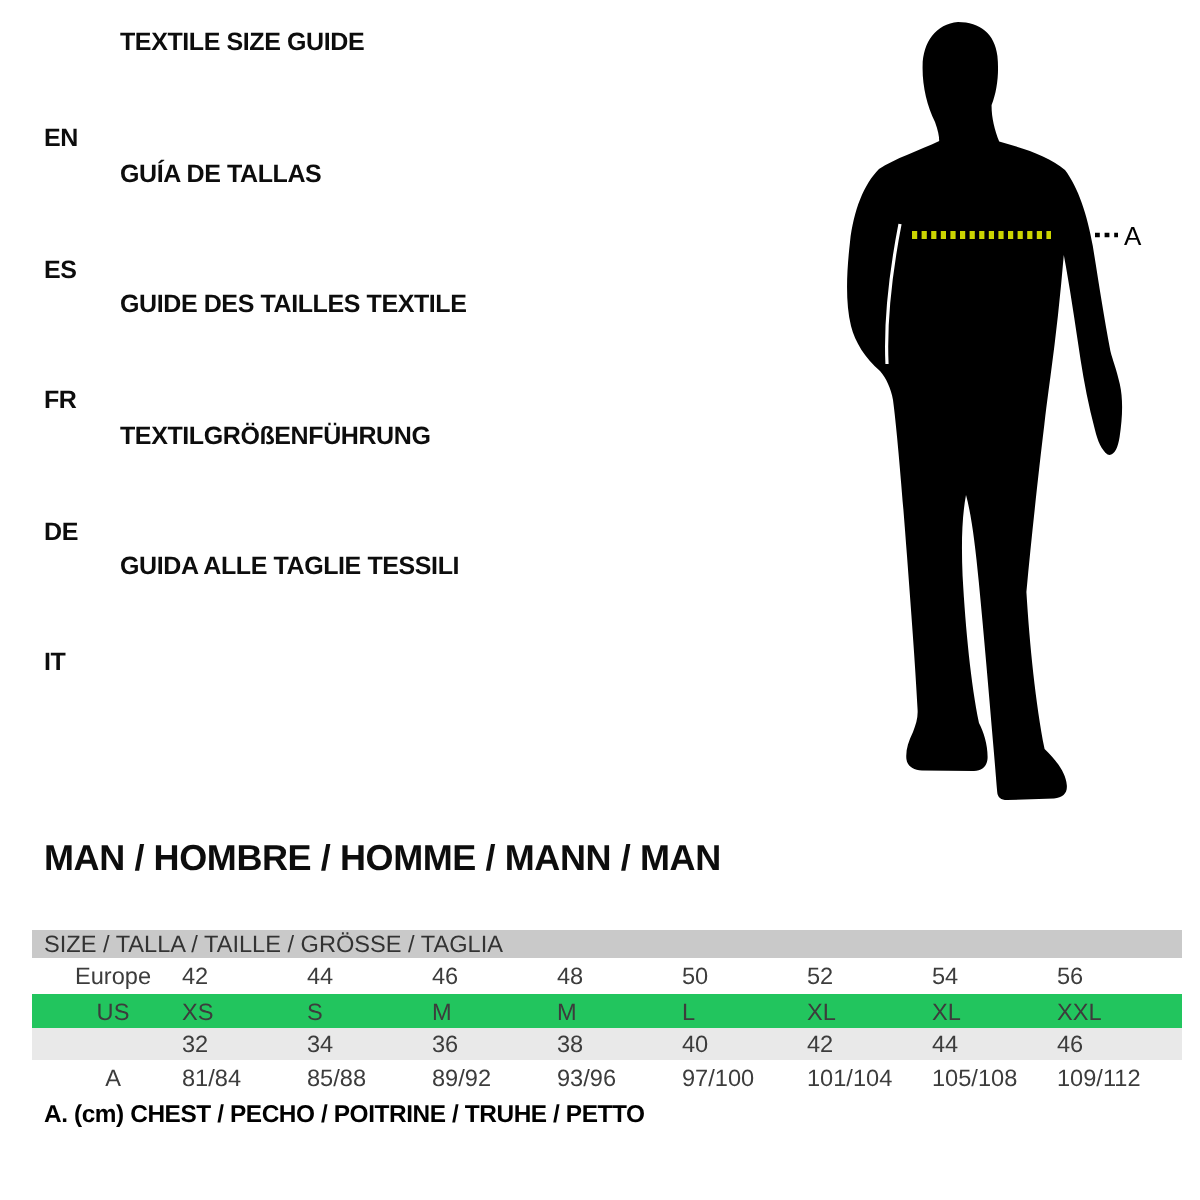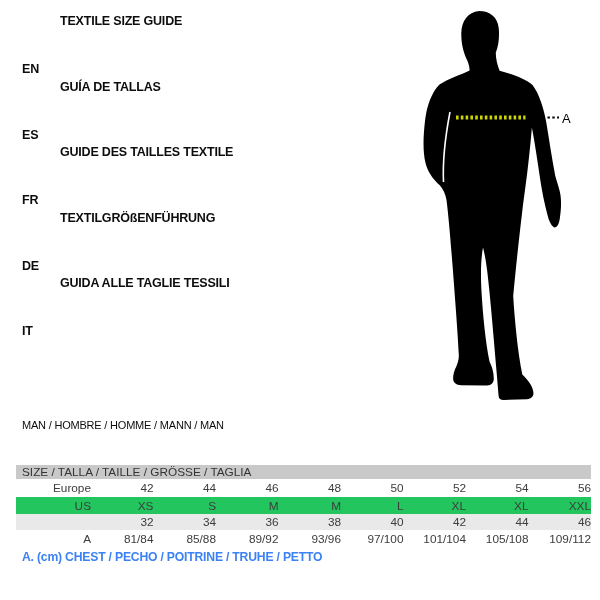--- a/index.html
+++ b/index.html
@@ -9,33 +9,33 @@
   }
   
   .lang-guide{position:absolute;left:22px;top:13px;}
   .lang-row{display:flex;font-weight:bold;font-size:12.5px;line-height:17.6px;letter-spacing:-0.2px;}
   .lang-code{width:38px;flex:0 0 38px;margin-top:48px;}
   
   .categories{position:absolute;left:22px;top:110px;font-weight:bold;font-size:12.3px;line-height:18.6px;letter-spacing:-0.3px;}
   
   .figure-area{position:absolute;left:395px;top:0;width:205px;height:410px;}
   
-  .section-title{position:absolute;left:22px;top:419px;font-weight:normal;font-size:11px;letter-spacing:-0.2px;}
+  .section-title{position:absolute;left:22px;top:419px;font-weight:bold;font-size:18px;letter-spacing:-0.2px;}
   
   .size-table{position:absolute;left:16px;top:465px;width:575px;font-size:11.8px;color:#3c3c3c;}
   .t-row{display:grid;grid-template-columns:75px repeat(8,1fr);align-items:center;}
   .t-header{height:14px;background:#c9c9c9;display:flex;align-items:center;padding-left:6px;box-sizing:border-box;color:#333;}
   .r-europe{height:18px;background:#ffffff;}
   .r-us-letters{height:17px;background:#22c55e;}
   .r-us-numbers{height:16px;background:#e9e9e9;}
   .r-a{height:18px;background:#ffffff;}
-  .t-label{padding-left:6px;text-align:right;}
-  .t-cell{text-align:right;}
+  .t-label{padding-left:6px;text-align:center;}
+  .t-cell{text-align:left;}
   
-  .footnote{position:absolute;left:22px;top:550px;font-weight:bold;font-size:12.2px;letter-spacing:-0.2px;color:#3b82f6;}
+  .footnote{position:absolute;left:22px;top:550px;font-weight:bold;font-size:12.2px;letter-spacing:-0.2px;color:#000000;}
 </style>
 </head>
 <body>
 
 <div id="canvas">
 
   <div class="lang-guide">
     <div class="lang-row">
       <span class="lang-code">EN</span>
       <span>TEXTILE SIZE GUIDE</span>

